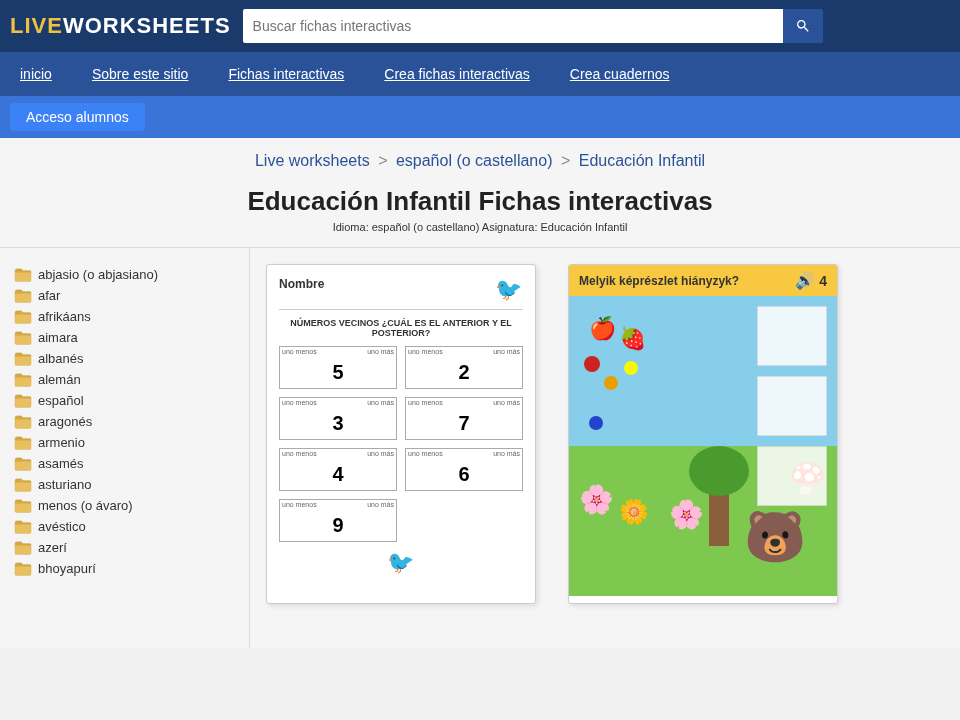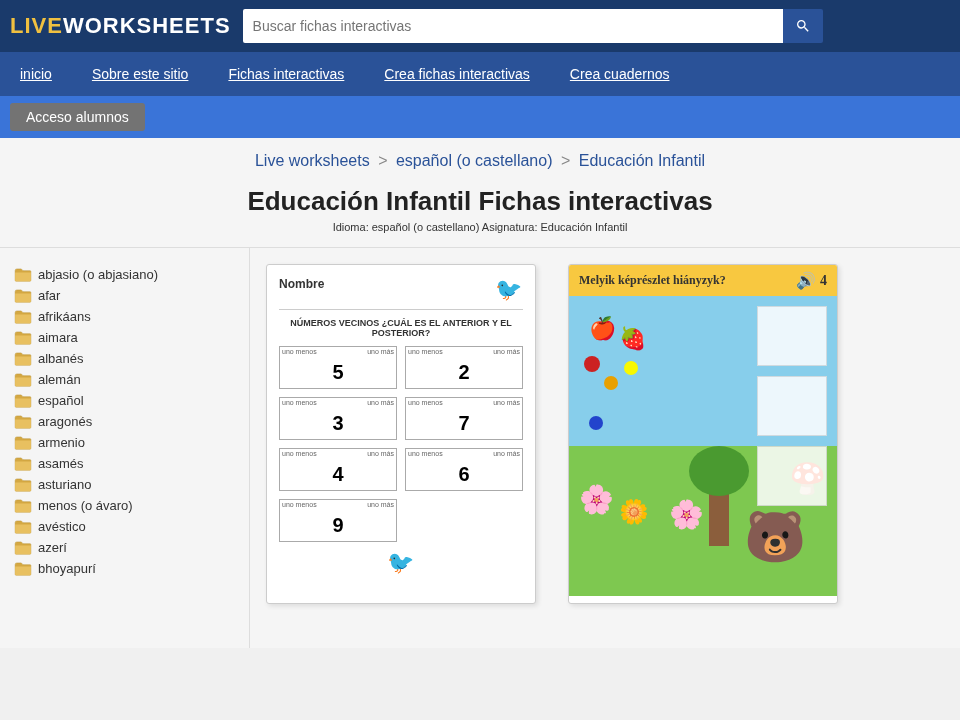--- a/index.html
+++ b/index.html
@@ -72,21 +72,21 @@
 
     
     #acceso-bar {
       background: #3a74d8;
       height: 42px;
       display: flex;
       align-items: center;
       padding: 0 10px;
     }
     #acceso-btn {
-      background: #737373;
+      background: #3b82f6;
       color: white;
       border: none;
       font-size: 14px;
       cursor: pointer;
       padding: 6px 16px;
       border-radius: 3px;
     }
 
     
     #breadcrumb-area {
@@ -202,21 +202,20 @@
     .ws-cell-label { font-size: 7px; color: #666; position: absolute; top: 1px; left: 2px; }
     .ws-cell-label-right { font-size: 7px; color: #666; position: absolute; top: 1px; right: 2px; }
     .ws-cell-number { font-size: 20px; font-weight: bold; margin-top: 10px; }
     .ws-bird-bottom { font-size: 22px; text-align: center; margin-top: 8px; }
     .ws-puzzle-header {
       background: #f8c840;
       padding: 6px 10px;
       display: flex;
       align-items: center;
       justify-content: space-between;
-      font-family: Liberation Serif, serif;
     }
     .ws-puzzle-title { font-size: 12px; font-weight: bold; color: #333; }
     .ws-puzzle-score {
       background: #f8c840;
       color: #333;
       font-weight: bold;
       font-size: 14px;
       display: flex;
       align-items: center;
       gap: 4px;

